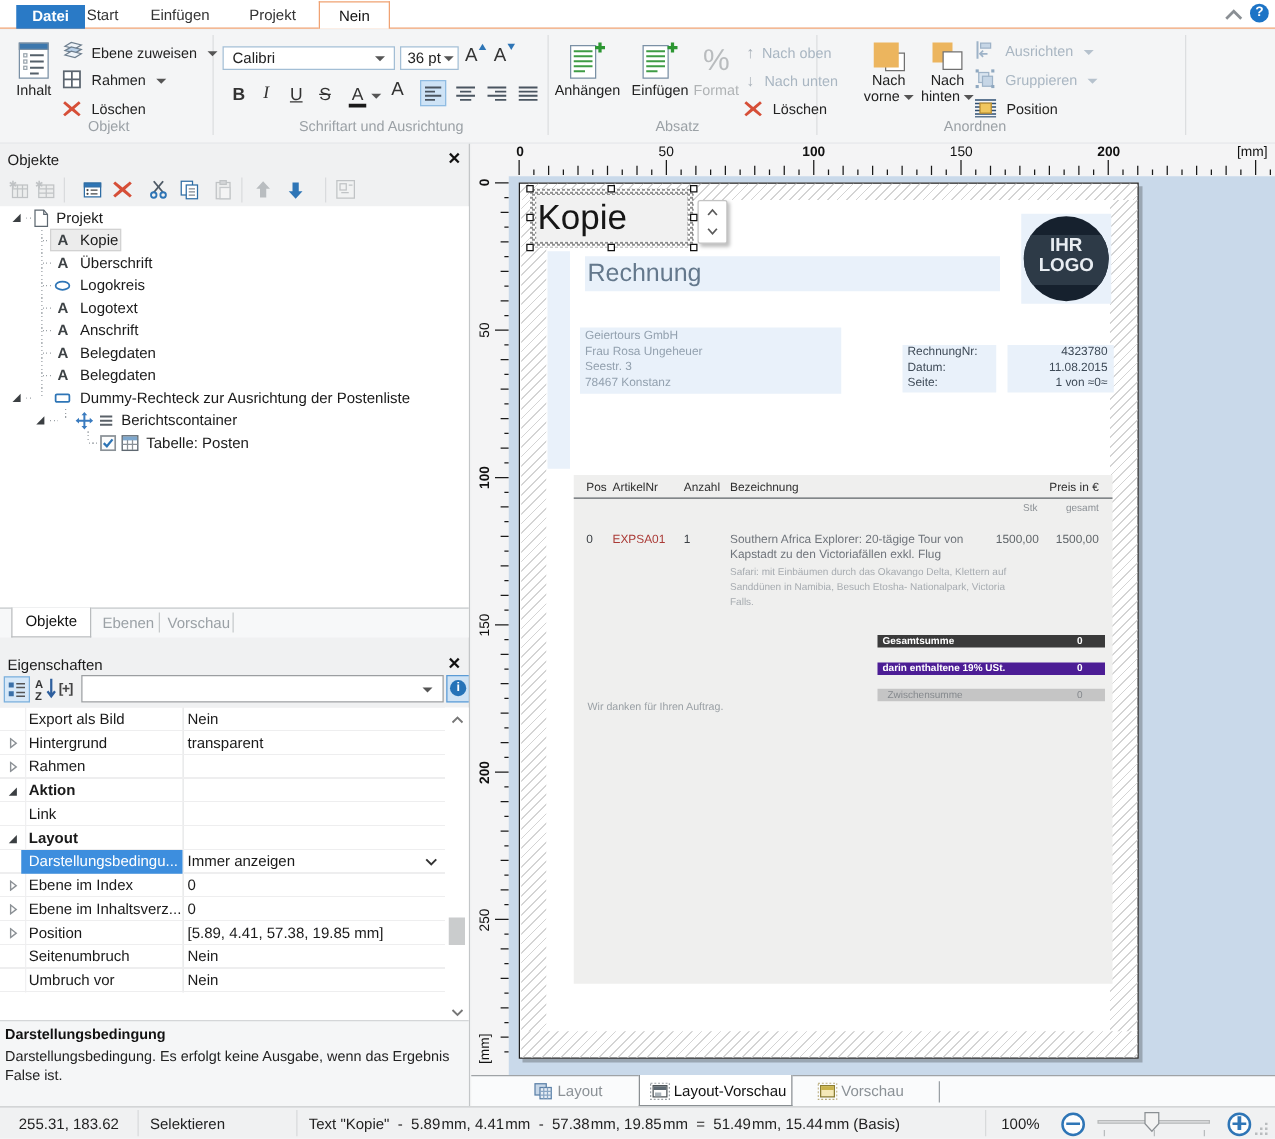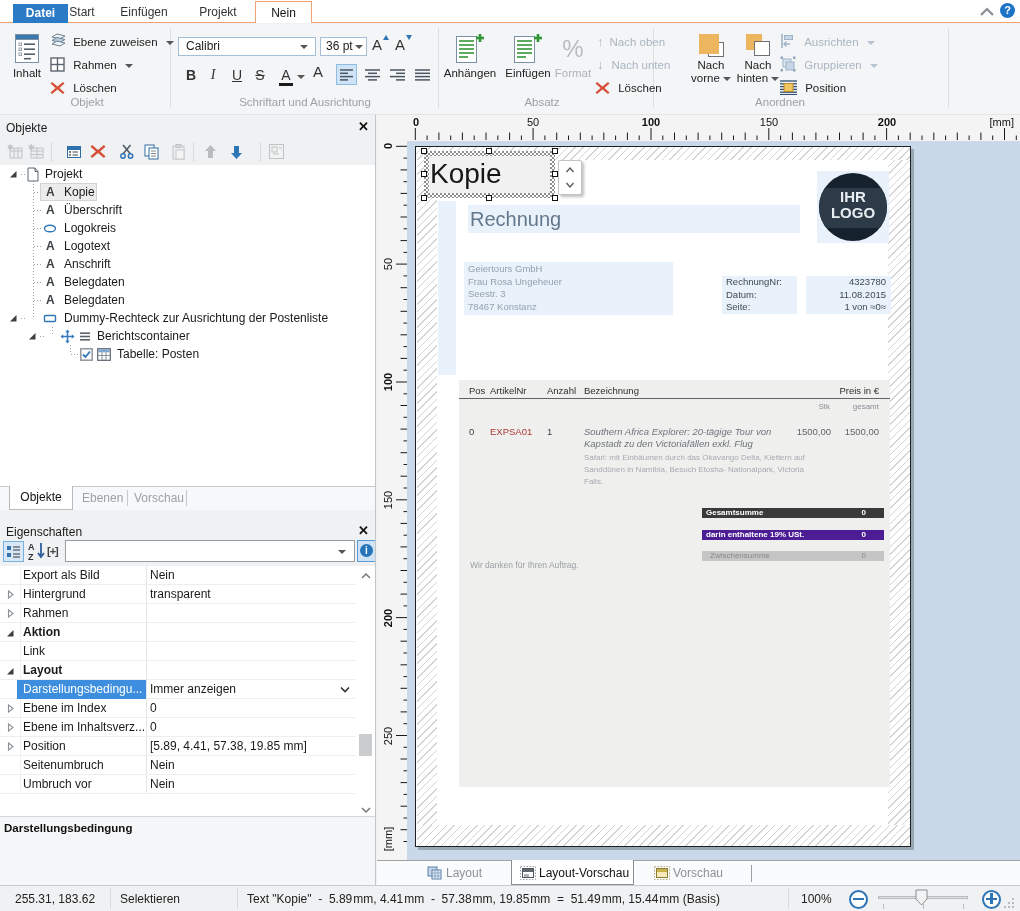--- a/index.html
+++ b/index.html
@@ -545,20 +545,21 @@
           <path d="M2 6 L6 2 L10 6" fill="none" stroke="#777" stroke-width="1.5"></path>
         </svg>
       <div class="abs" style="left:359px;top:168px;width:13px;height:22px;background:#cacccd;"></div>
       <svg class="abs" style="left:360px;top:240px;" width="12" height="8" viewBox="0 0 12 8">
           <path d="M2 2 L6 6 L10 2" fill="none" stroke="#777" stroke-width="1.5"></path>
         </svg>
     </div>
 
     <div class="abs" style="left:0;top:701px;width:376px;height:69px;background:#f5f6f7;border-top:1px solid #d4d6d8;box-sizing:border-box;">
       <div class="txt" style="left:4px;top:5px;font-size:11.5px;font-weight:bold;color:#111;">Darstellungsbedingung</div>
+      <div class="abs" style="left:4px;top:22px;width:366px;font-size:11.5px;color:#222;line-height:15px;">Darstellungsbedingung. Es erfolgt keine Ausgabe, wenn das Ergebnis False ist.</div>
     </div>
   </div>
 
   <div id="canvas">
     <svg class="abs" style="left:0;top:0;" width="643" height="26" viewBox="0 0 643 26">
         <g stroke="#1a1a1a" stroke-width="1">
           <line x1="38.3" y1="13.0" x2="38.3" y2="25"></line>
           <line x1="50.1" y1="20.5" x2="50.1" y2="25"></line>
           <line x1="61.9" y1="17.5" x2="61.9" y2="25"></line>
           <line x1="73.7" y1="20.5" x2="73.7" y2="25"></line>
@@ -718,21 +719,21 @@
         <div class="inv" style="left:31px;top:5px;font-size:9.5px;color:#2e2e2e;">ArtikelNr</div>
         <div class="inv" style="left:88px;top:5px;font-size:9.5px;color:#2e2e2e;">Anzahl</div>
         <div class="inv" style="left:125px;top:5px;font-size:9.5px;color:#2e2e2e;">Bezeichnung</div>
         <div class="inv" style="left:320px;top:5px;width:100px;text-align:right;font-size:9.5px;color:#2e2e2e;">Preis in €</div>
         <div class="abs" style="left:0;top:18px;width:431px;height:1px;background:#5f6468;"></div>
         <div class="inv" style="left:280px;top:22px;width:91px;text-align:right;font-size:8px;color:#8a8f94;">Stk</div>
         <div class="inv" style="left:320px;top:22px;width:100px;text-align:right;font-size:8px;color:#8a8f94;">gesamt</div>
         <div class="inv" style="left:10px;top:46px;font-size:9.5px;color:#3a3f44;">0</div>
         <div class="inv" style="left:31px;top:46px;font-size:9.5px;color:#aa3a36;">EXPSA01</div>
         <div class="inv" style="left:88px;top:46px;font-size:9.5px;color:#3a3f44;">1</div>
-        <div class="inv" style="left:125px;top:46px;font-size:9.5px;line-height:12px;color:#6f747b;font-style:italic;">Southern Africa Explorer: 20-tägige Tour von<br>Kapstadt zu den Victoriafällen exkl. Flug</div>
+        <div class="inv" style="left:125px;top:46px;font-size:9.5px;line-height:12px;color:#6f747b;">Southern Africa Explorer: 20-tägige Tour von<br>Kapstadt zu den Victoriafällen exkl. Flug</div>
         <div class="inv" style="left:280px;top:46px;width:92px;text-align:right;font-size:9.5px;color:#5f6569;">1500,00</div>
         <div class="inv" style="left:320px;top:46px;width:100px;text-align:right;font-size:9.5px;color:#5f6569;">1500,00</div>
         <div class="inv" style="left:125px;top:72px;font-size:8px;line-height:12px;color:#a6abb0;">Safari: mit Einbäumen durch das Okavango Delta, Klettern auf<br>Sanddünen in Namibia, Besuch Etosha- Nationalpark, Victoria<br>Falls.</div>
         <div class="abs" style="left:243px;top:128px;width:182px;height:10px;background:#3a3a3a;">
           <span class="inv" style="left:4px;top:0;font-size:8px;font-weight:bold;line-height:10px;color:#fff;">Gesamtsumme</span>
           <span class="inv" style="left:100px;top:0;width:64px;text-align:right;font-size:8px;font-weight:bold;line-height:10px;color:#fff;">0</span>
         </div>
         <div class="abs" style="left:243px;top:149.5px;width:182px;height:10px;background:#4c1d95;">
           <span class="inv" style="left:4px;top:0;font-size:8px;font-weight:bold;line-height:10px;color:#fff;">darin enthaltene 19% USt.</span>
           <span class="inv" style="left:100px;top:0;width:64px;text-align:right;font-size:8px;font-weight:bold;line-height:10px;color:#fff;">0</span>

